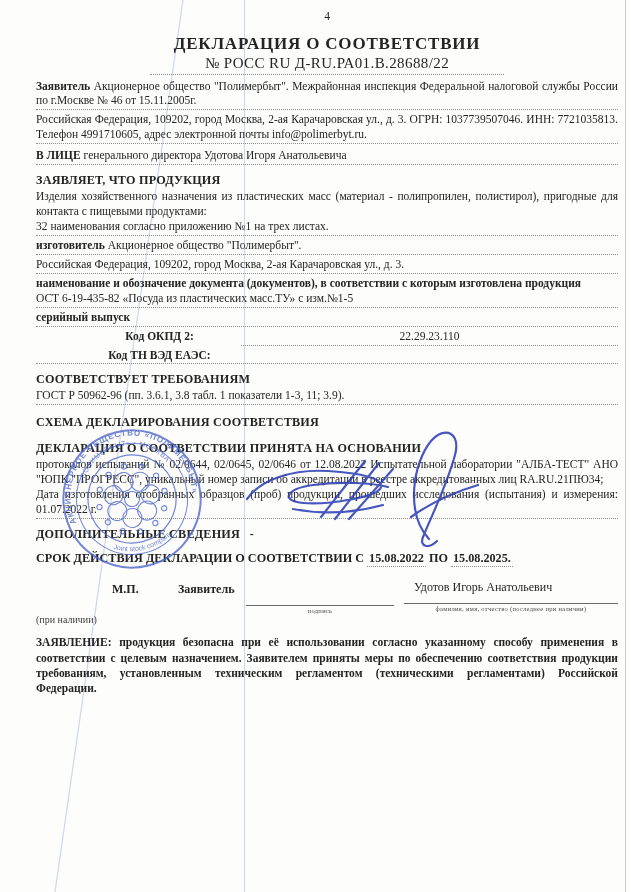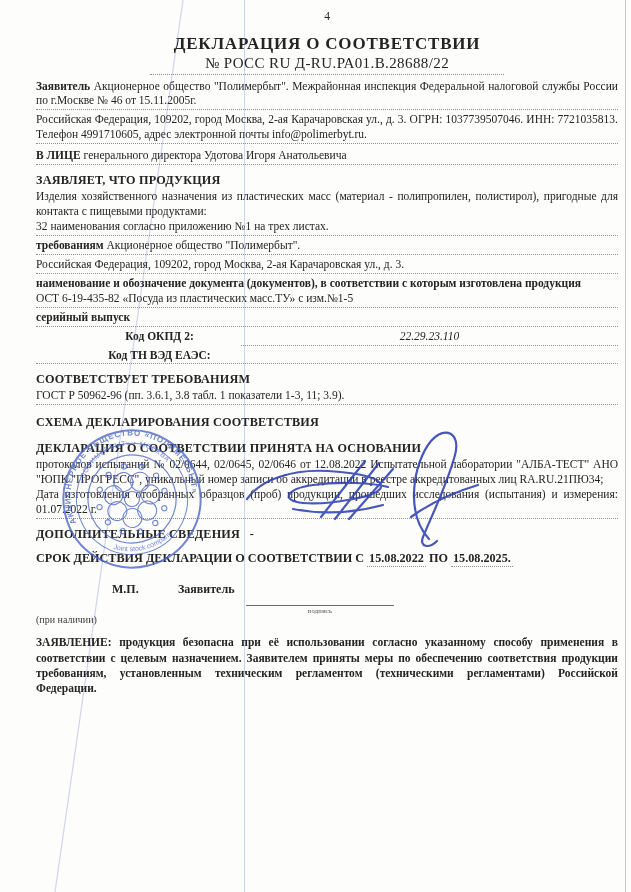--- a/index.html
+++ b/index.html
@@ -16,21 +16,21 @@
         border-bottom:1px dotted #8e8e8e; padding:1px 55px 2px 55px; }
 
   .par { font-size:11.5px; line-height:1.3; text-align:justify; }
   .b { font-weight:bold; }
   .u { border-bottom:1px dotted #8e8e8e; padding-bottom:1px; margin-bottom:2px; }
   .head { font-size:12.2px; font-weight:bold; letter-spacing:.2px; line-height:1.3; }
   .mt4{margin-top:4px}.mt6{margin-top:8px}.mt8{margin-top:8px}.mt10{margin-top:10px}
 
   .code-row { display:flex; font-size:11.5px; line-height:1.3;text-align:center; }
   .code-label { width:205px; padding-left:42px; font-weight:bold; }
-  .code-val { flex:1; border-bottom:1px dotted #8e8e8e; padding-bottom:1px; margin-bottom:2px;font-style:italic; }
+  .code-val { flex:1; border-bottom:1px dotted #8e8e8e; padding-bottom:1px; margin-bottom:2px; }
   .dotted-hr { border-bottom:1px dotted #8e8e8e; height:2px; margin-bottom:2px; }
 
   .srok { font-size:12.2px; font-weight:bold; line-height:1.3; }
   .date-u { border-bottom:1px dotted #8e8e8e; padding:0 2px 1px 2px; }
 
   .sig-block { position:relative; height:56px; margin-top:10px; }
   .sig-mp { position:absolute; left:76px; top:6px; font-size:12px; font-weight:bold; }
   .sig-applicant { position:absolute; left:142px; top:6px; font-size:12px; font-weight:bold; }
   .sig-line { position:absolute; left:210px; top:0; width:148px; }
   .sig-line .rule { height:30px; border-bottom:1px solid #6a6a6a; }
@@ -71,21 +71,21 @@
     <div class="par u mt4">
       <span class="b">В ЛИЦЕ</span>
       <span>генерального директора Удотова Игоря Анатольевича</span>
     </div>
 
     <div class="head mt6">ЗАЯВЛЯЕТ, ЧТО ПРОДУКЦИЯ</div>
     <div class="par">Изделия хозяйственного назначения из пластических масс (материал - полипропилен, полистирол), пригодные для контакта с пищевыми продуктами:</div>
     <div class="par u">32 наименования согласно приложению №1 на трех листах.</div>
 
     <div class="par u mt2">
-      <span class="b">требованиям</span>
+      <span class="b">изготовитель</span>
       <span>Акционерное общество "Полимербыт".</span>
     </div>
     <div class="par u">Российская Федерация, 109202, город Москва, 2-ая Карачаровская ул., д. 3.</div>
 
     <div class="par b">наименование и обозначение документа (документов), в соответствии с которым изготовлена продукция</div>
     <div class="par u">ОСТ 6-19-435-82 «Посуда из пластических масс.ТУ» с изм.№1-5</div>
 
     <div class="par b u">серийный выпуск</div>
 
     <div class="code-row">
@@ -118,20 +118,25 @@
       <span class="date-u">15.08.2025.</span>
     </div>
 
     <div class="sig-block">
       <div class="sig-mp">М.П.</div>
       <div class="mp-note">(при наличии)</div>
       <div class="sig-applicant">Заявитель</div>
       <div class="sig-line">
         <div class="rule"></div>
         <div class="cap">подпись</div>
+      </div>
+      <div class="name-block">
+        <div class="name">Удотов Игорь Анатольевич</div>
+        <div class="rule"></div>
+        <div class="cap">фамилия, имя, отчество (последнее при наличии)</div>
       </div>
     </div>
 
     <div class="statement">ЗАЯВЛЕНИЕ: продукция безопасна при её использовании согласно указанному способу применения в соответствии с целевым назначением. Заявителем приняты меры по обеспечению соответствия продукции требованиям, установленным техническим регламентом (техническими регламентами) Российской Федерации.</div>
   </div>
 
   <div class="crease-a"></div>
   <div class="edge-r"></div>
   <svg class="overlay" width="631" height="892">
     <line x1="183" y1="0" x2="55" y2="892" stroke="rgba(90,110,200,0.28)" stroke-width="1.2"></line>

